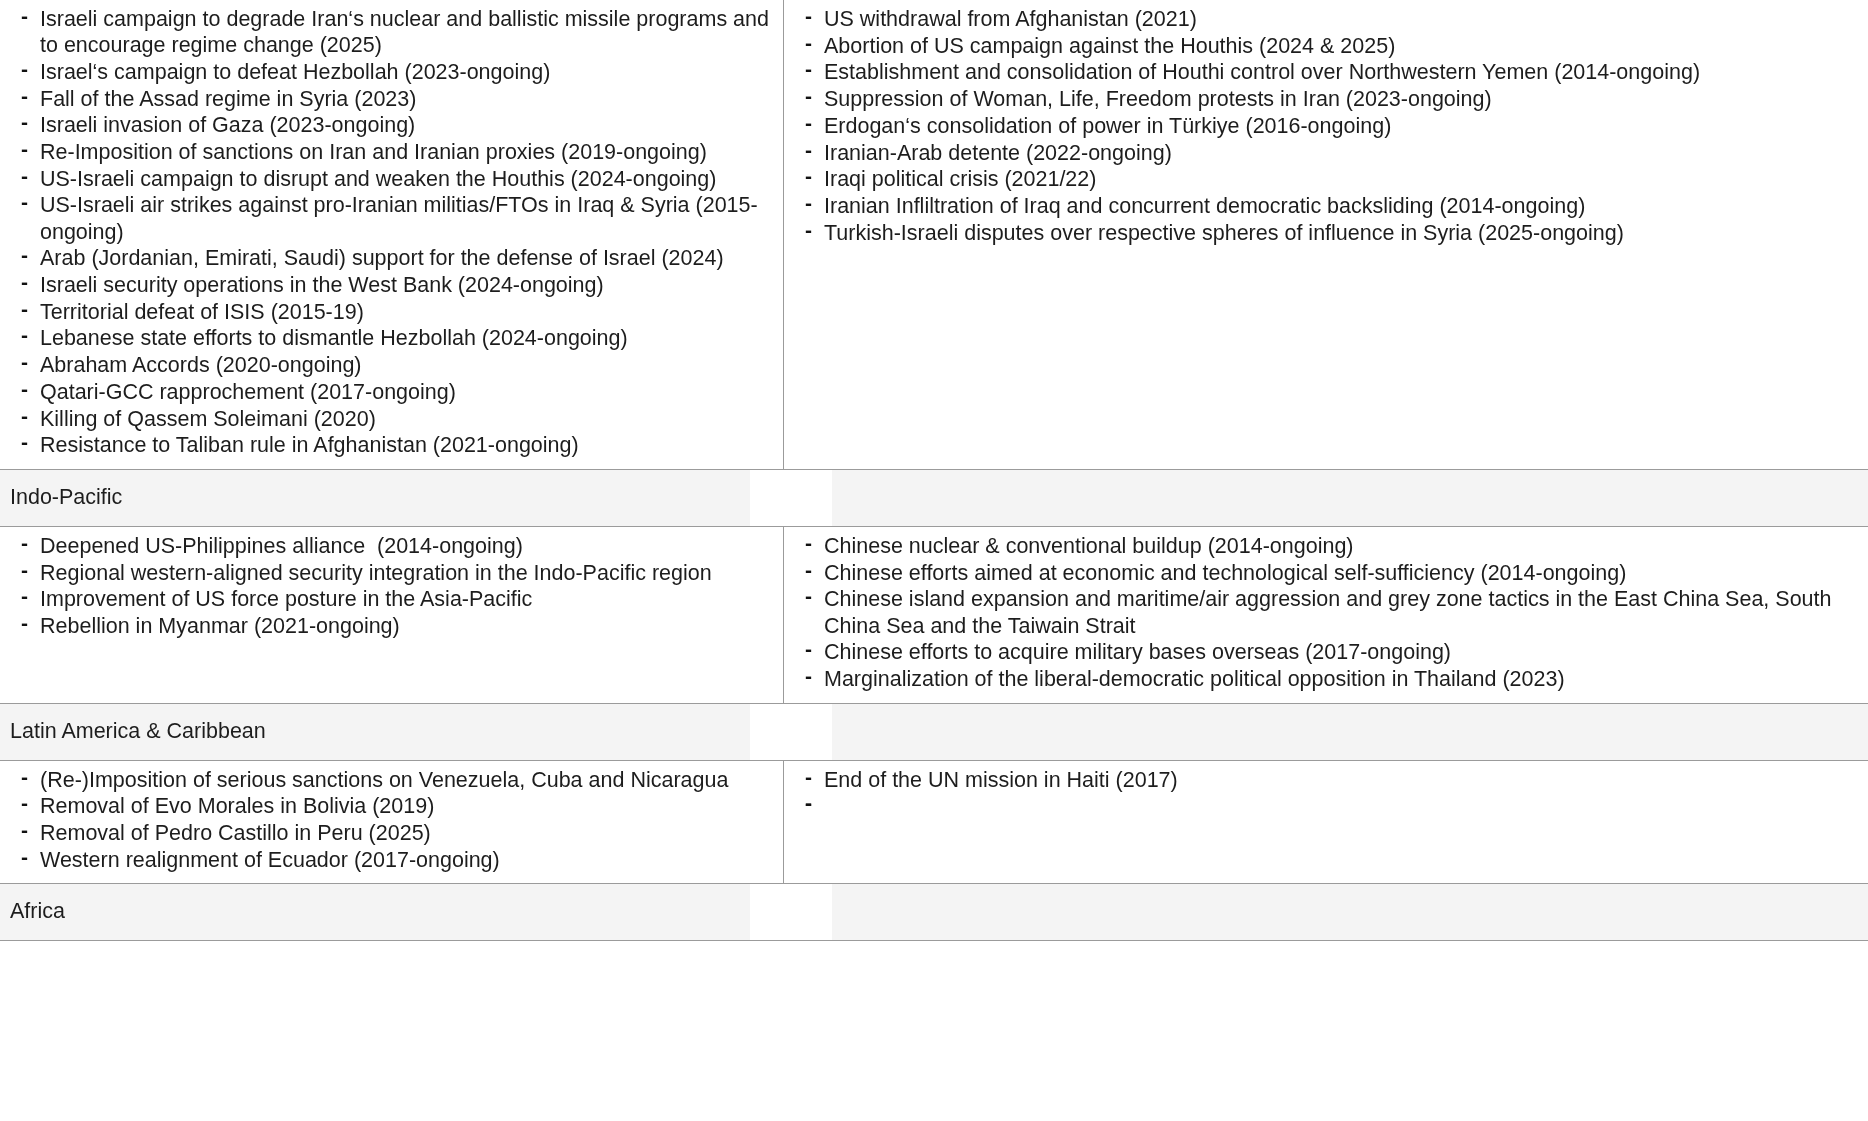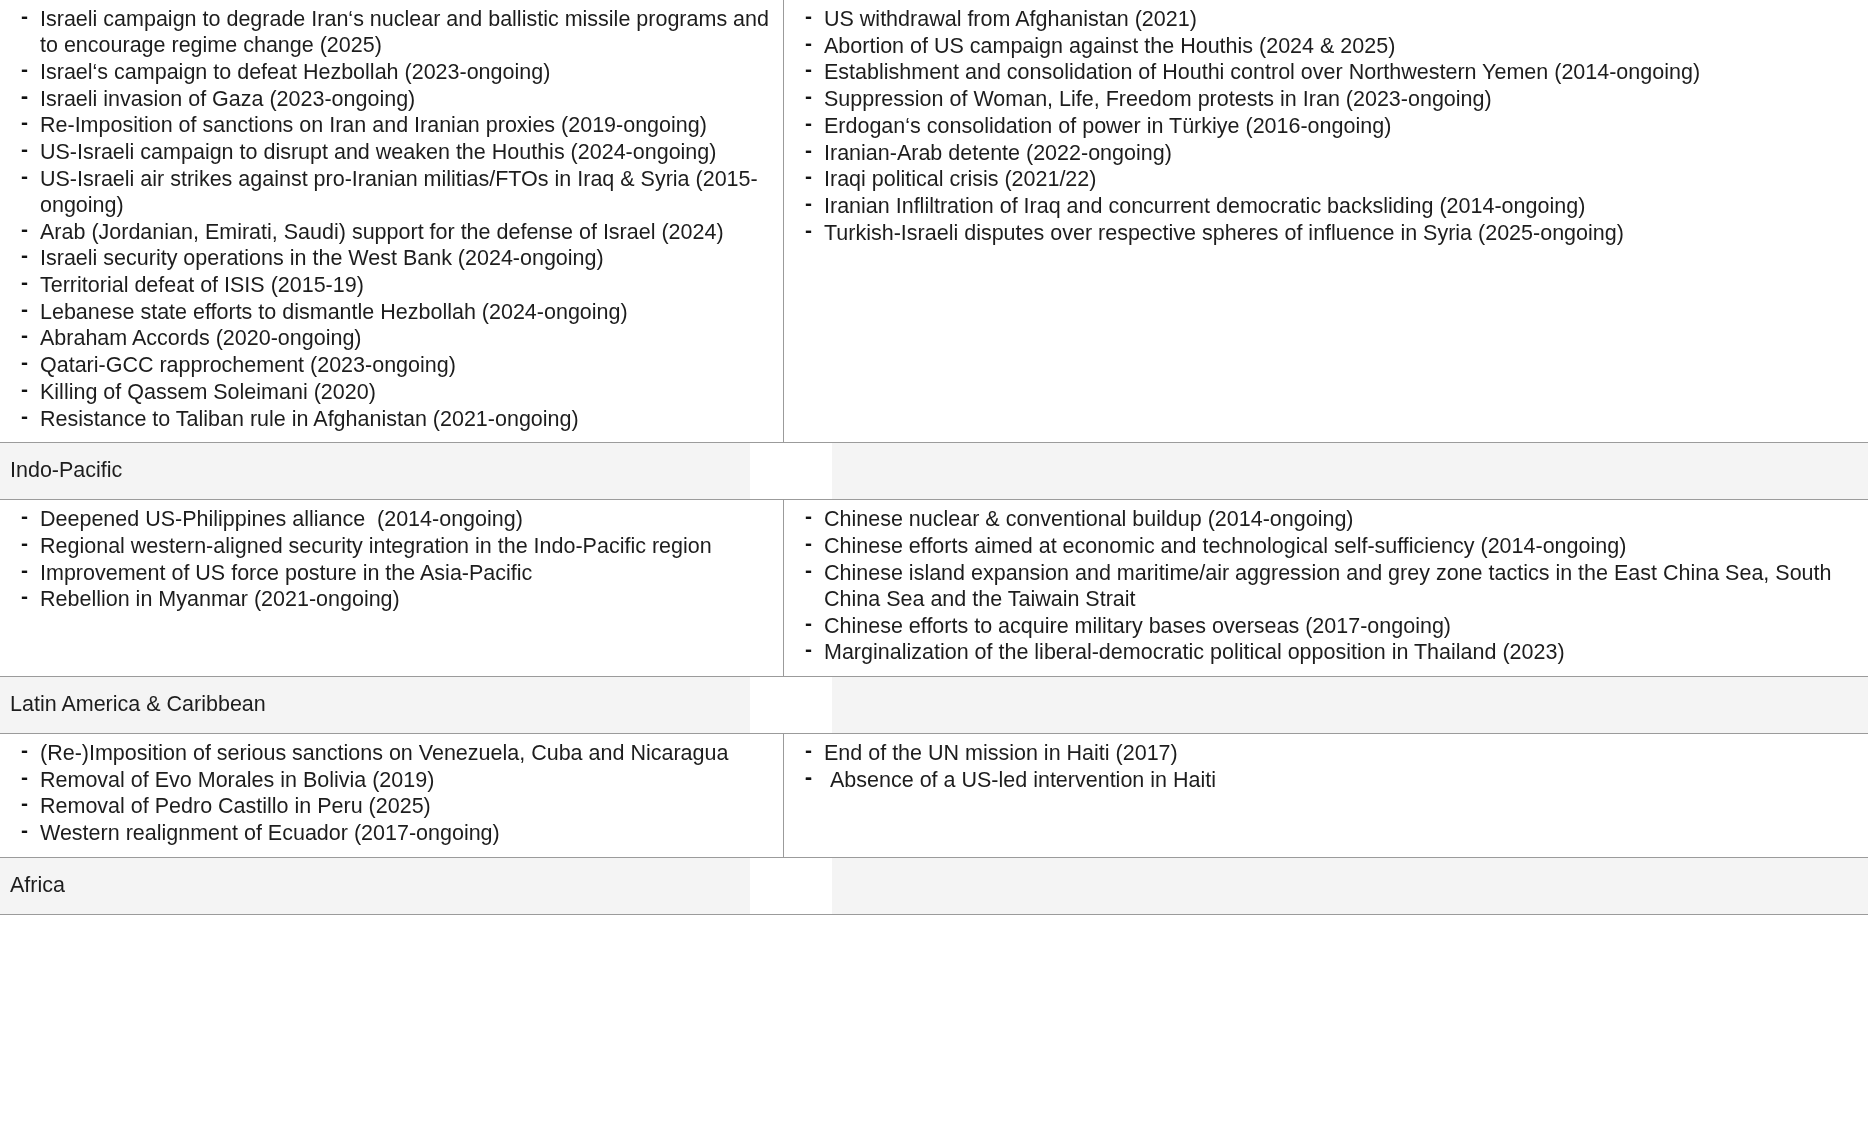--- a/index.html
+++ b/index.html
@@ -95,31 +95,31 @@
 </style>
 </head>
 <body>
 
 <div class="table" id="table-root">
     <div class="row first">
       <div class="cell cell-left">
         <ul class="bullets">
           <li><span class="dash">-</span><span>Israeli campaign to degrade Iran‘s nuclear and ballistic missile programs and to encourage regime change (2025)</span></li>
           <li><span class="dash">-</span><span>Israel‘s campaign to defeat Hezbollah (2023-ongoing)</span></li>
-          <li><span class="dash">-</span></li>
+          <li><span class="dash">-</span><span>Fall of the Assad regime in Syria (2023)</span></li>
           <li><span class="dash">-</span><span>Israeli invasion of Gaza (2023-ongoing)</span></li>
           <li><span class="dash">-</span><span>Re-Imposition of sanctions on Iran and Iranian proxies (2019-ongoing)</span></li>
           <li><span class="dash">-</span><span>US-Israeli campaign to disrupt and weaken the Houthis (2024-ongoing)</span></li>
           <li><span class="dash">-</span><span>US-Israeli air strikes against pro-Iranian militias/FTOs in Iraq &amp; Syria (2015-ongoing)</span></li>
           <li><span class="dash">-</span><span>Arab (Jordanian, Emirati, Saudi) support for the defense of Israel (2024)</span></li>
           <li><span class="dash">-</span><span>Israeli security operations in the West Bank (2024-ongoing)</span></li>
           <li><span class="dash">-</span><span>Territorial defeat of ISIS (2015-19)</span></li>
           <li><span class="dash">-</span><span>Lebanese state efforts to dismantle Hezbollah (2024-ongoing)</span></li>
           <li><span class="dash">-</span><span>Abraham Accords (2020-ongoing)</span></li>
-          <li><span class="dash">-</span><span>Qatari-GCC rapprochement (2023-ongoing)</span></li>
+          <li><span class="dash">-</span><span>Qatari-GCC rapprochement (2017-ongoing)</span></li>
           <li><span class="dash">-</span><span>Killing of Qassem Soleimani (2020)</span></li>
           <li><span class="dash">-</span><span>Resistance to Taliban rule in Afghanistan (2021-ongoing)</span></li>
         </ul>
       </div>
       <div class="cell cell-right">
         <ul class="bullets">
           <li><span class="dash">-</span><span>US withdrawal from Afghanistan (2021)</span></li>
           <li><span class="dash">-</span><span>Abortion of US campaign against the Houthis (2024 &amp; 2025)</span></li>
           <li><span class="dash">-</span><span>Establishment and consolidation of Houthi control over Northwestern Yemen (2014-ongoing)</span></li>
           <li><span class="dash">-</span><span>Suppression of Woman, Life, Freedom protests in Iran (2023-ongoing)</span></li>
@@ -166,21 +166,21 @@
           <li><span class="dash">-</span><span>(Re-)Imposition of serious sanctions on Venezuela, Cuba and Nicaragua</span></li>
           <li><span class="dash">-</span><span>Removal of Evo Morales in Bolivia (2019)</span></li>
           <li><span class="dash">-</span><span>Removal of Pedro Castillo in Peru (2025)</span></li>
           <li><span class="dash">-</span><span>Western realignment of Ecuador (2017-ongoing)</span></li>
         </ul>
       </div>
       <div class="cell cell-right">
         <ul class="bullets">
           <li><span class="dash">-</span><span>End of the UN mission in Haiti (2017)</span></li>
           <li><span class="dash">-</span></li>
-          <li><span class="dash">-</span><span> Absence of a US-led intervention in Haiti</span></li>
+          <li><span class="dash">-</span></li>
         </ul>
       </div>
     </div>
     <div class="hrow">
       <div class="hcell hcell-left">Africa</div>
       <div class="hgap"></div>
       <div class="hcell hcell-right">&nbsp;</div>
     </div>
   </div>
 

